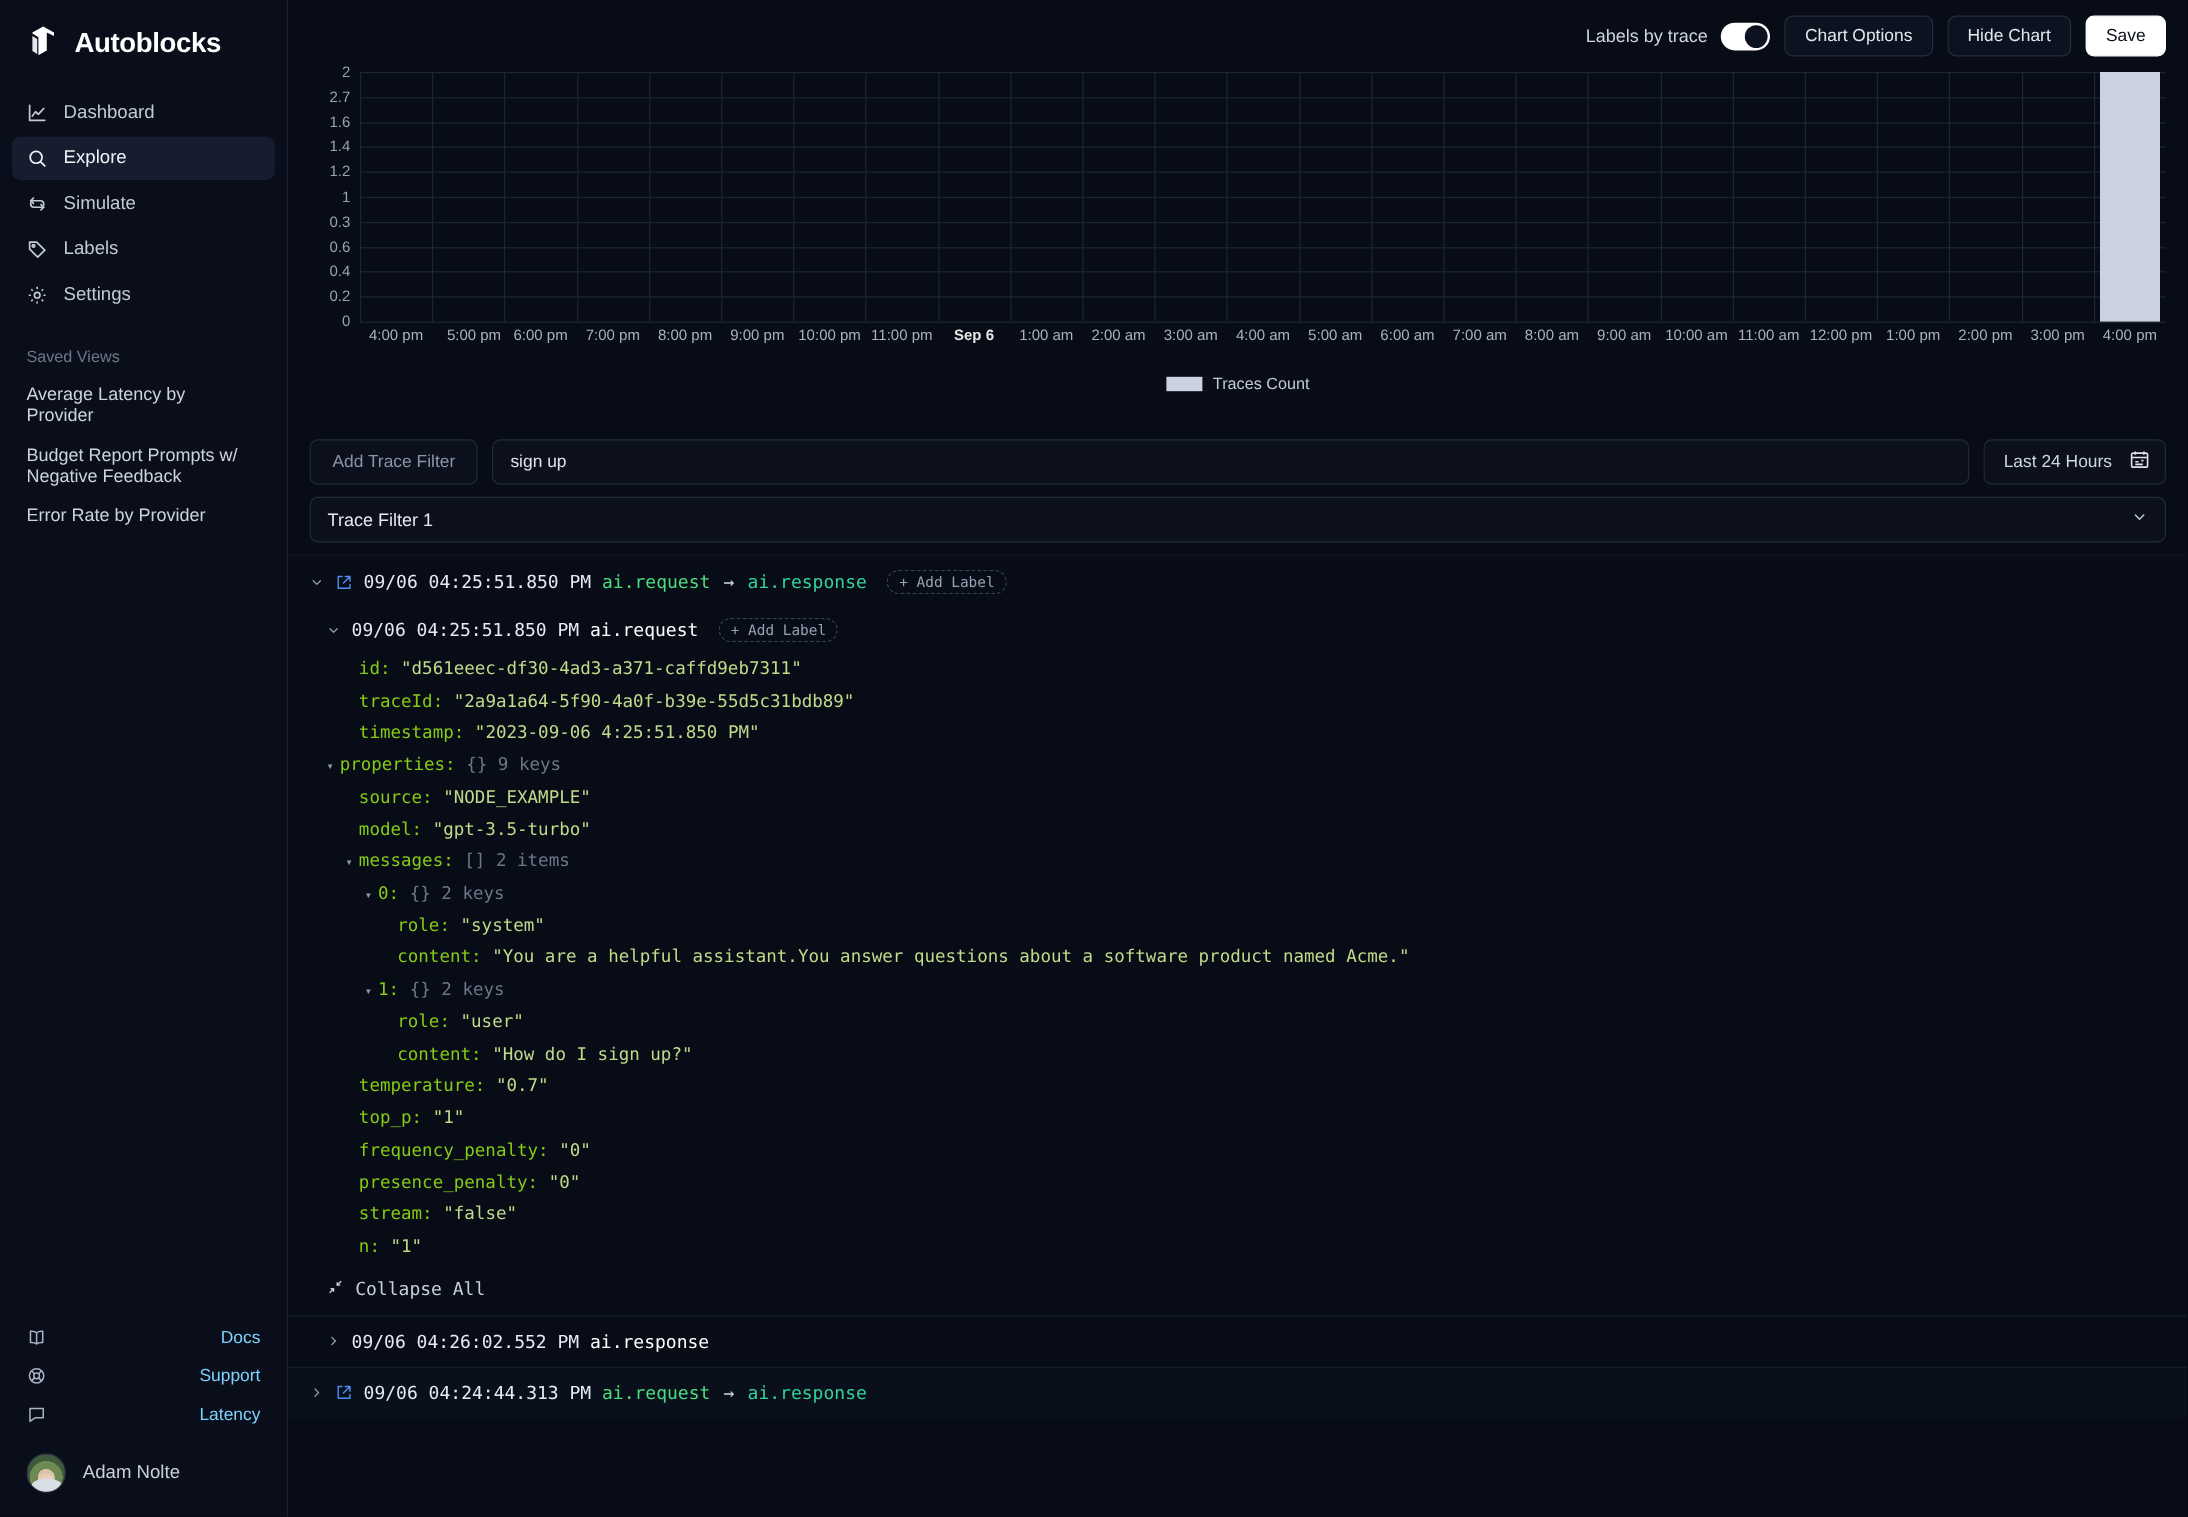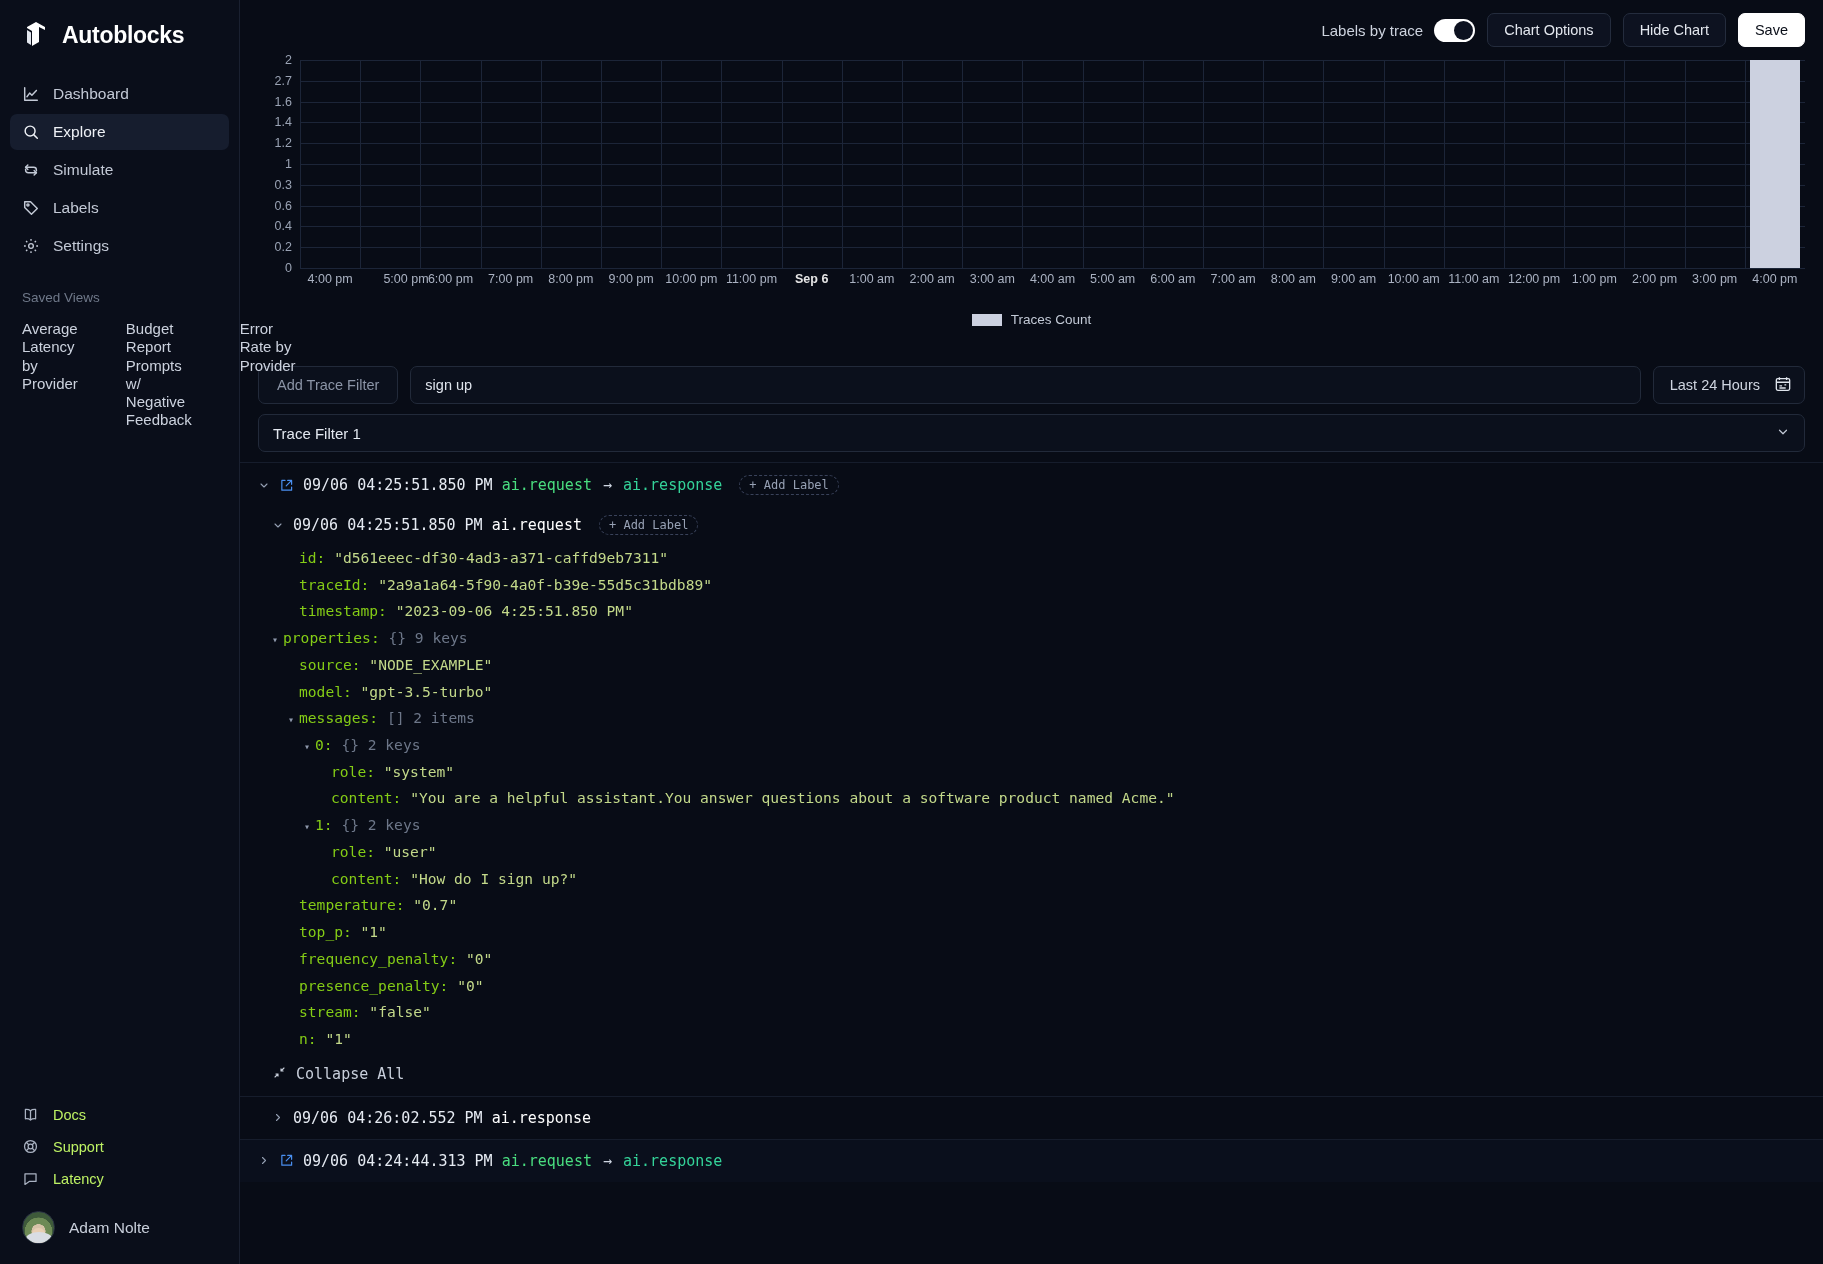--- a/index.html
+++ b/index.html
@@ -36,36 +36,36 @@
     cursor: pointer;
   }
   .nav-item.active { background: #161d2e; color: #eef1f6; }
   .nav-item .ico { width: 18px; height: 18px; flex: 0 0 18px; display: flex; align-items: center; justify-content: center; }
   .nav-item .ico svg { display:block; }
 
   .saved-head {
     color: #6f7889; font-size: 13.5px;
     padding: 26px 0 8px 22px;
   }
-  .saved-list { display: flex; flex-direction: row; }
+  .saved-list { display: flex; flex-direction: column; }
   .saved-item {
     color: #ccd2de; font-size: 15px; line-height: 1.22;
     padding: 7px 26px 7px 22px;
     cursor: pointer;
   }
 
   .footer-links {
     position: absolute; left: 0; right: 0; bottom: 72px;
     display: flex; flex-direction: column; gap: 5px;
     padding: 0 10px;
   }
   .footer-link {
-    display: flex; align-items: center; gap: 14px;
+    display: flex; align-items: center; gap: 1px;
     padding: 5px 12px; border-radius: 6px;
-    color: #bef264; font-size: 14.5px; cursor: pointer;
+    color: #7dd3fc; font-size: 14.5px; cursor: pointer; justify-content: space-between;
   }
   .footer-link .ico { width: 17px; height: 17px; flex: 0 0 17px; display:flex; align-items:center; justify-content:center;}
   .user-row {
     position: absolute; left: 0; right: 0; bottom: 0;
     display: flex; align-items: center; gap: 14px;
     padding: 14px 0 20px 22px;
   }
   .avatar {
     width: 33px; height: 33px; border-radius: 50%;
     flex: 0 0 33px;
@@ -403,21 +403,21 @@
             <div class="gridv" style="left: 1143.8px;"></div>
             <div class="gridv" style="left: 1204px;"></div>
             <div class="gridv" style="left: 1264.2px;"></div>
             <div class="gridv" style="left: 1324.4px;"></div>
             <div class="gridv" style="left: 1384.6px;"></div>
             <div class="gridv" style="left: 1444.8px;"></div>
             <div class="bar" style="left: 1450.22px; width: 49.364px; height: 208px; background: rgb(204, 209, 224);"></div>
           </div>
         <div class="xticks" id="xticks">
             <div class="xtick" style="left: 30.1px;">4:00 pm</div>
-            <div class="xtick" style="left: 106px;">5:00 pm</div>
+            <div class="xtick" style="left: 95px;">5:00 pm</div>
             <div class="xtick" style="left: 150.5px;">6:00 pm</div>
             <div class="xtick" style="left: 210.7px;">7:00 pm</div>
             <div class="xtick" style="left: 270.9px;">8:00 pm</div>
             <div class="xtick" style="left: 331.1px;">9:00 pm</div>
             <div class="xtick" style="left: 391.3px;">10:00 pm</div>
             <div class="xtick" style="left: 451.5px;">11:00 pm</div>
             <div class="xtick bold" style="left: 511.7px;">Sep 6</div>
             <div class="xtick" style="left: 571.9px;">1:00 am</div>
             <div class="xtick" style="left: 632.1px;">2:00 am</div>
             <div class="xtick" style="left: 692.3px;">3:00 am</div>

